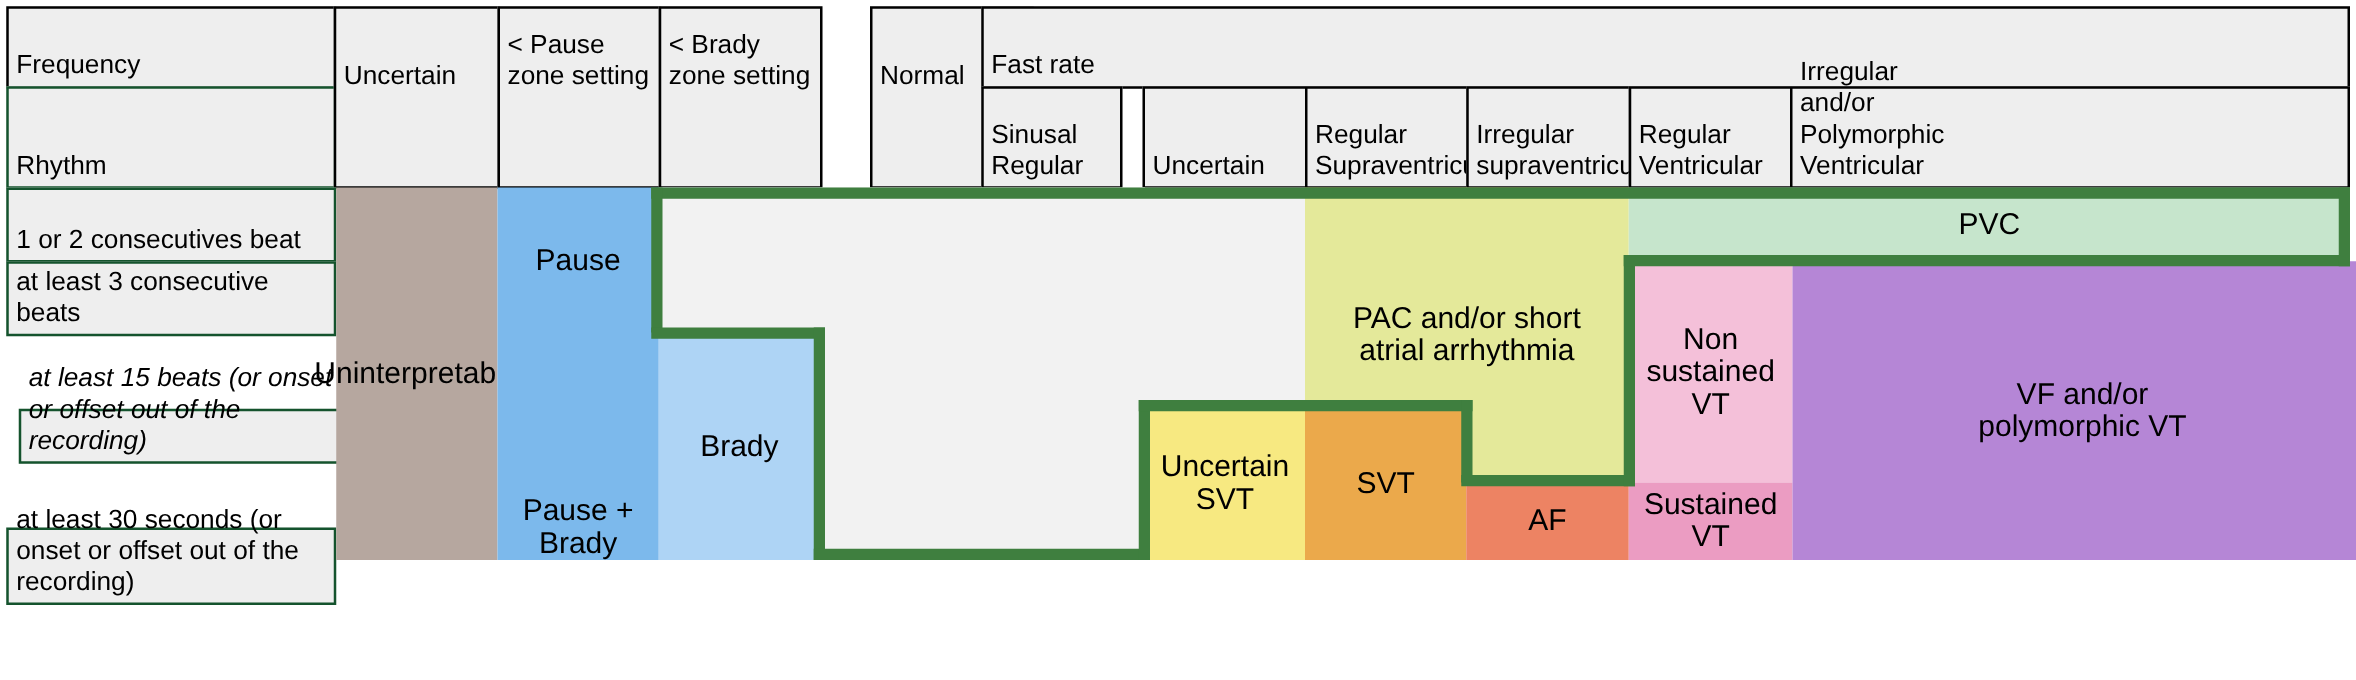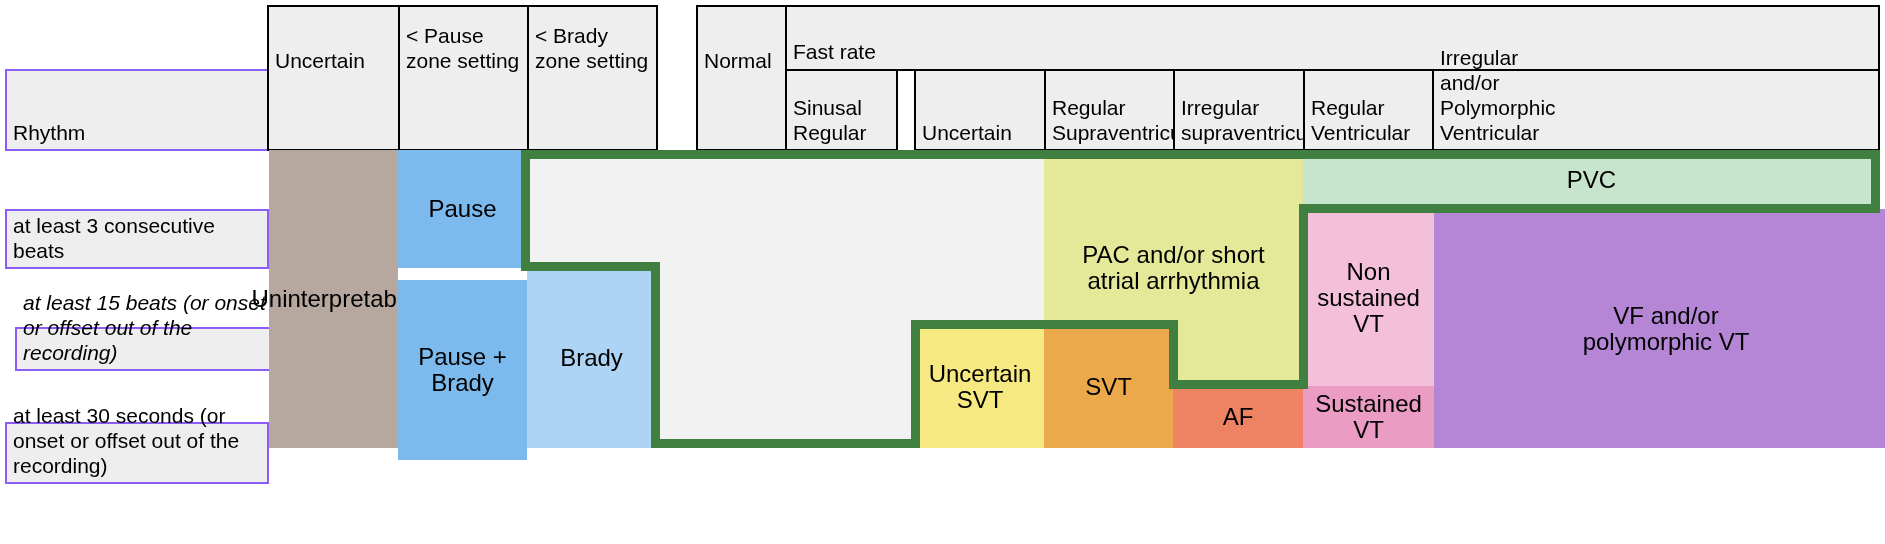--- a/index.html
+++ b/index.html
@@ -6,34 +6,37 @@
   body{font-family:"Liberation Sans",sans-serif;}
   #root{position:relative;width:1885px;height:544px;overflow:hidden;background:#fff;}
 
   
   .cell{position:absolute;box-sizing:border-box;}
 
   .hdr{background:#eeeeee;border:2px solid #000;display:flex;align-items:flex-end;}
   .hdr .tx{padding:0 6px 4px 6px;font-size:21px;line-height:25px;color:#000;}
   .hdr.top .tx{padding-bottom:5px;}
 
-  .rowlbl{background:#eeeeee;border:2px solid #8b5cf6;display:flex;align-items:flex-end;}
+  .rowlbl{background:#eeeeee;border:2px solid #14532d;display:flex;align-items:flex-end;}
   .rowlbl .tx{padding:0 6px 4px 6px;font-size:21px;line-height:25px;color:#000;}
 
   .blk{display:flex;align-items:center;justify-content:center;text-align:center;}
   .blk .tx{font-size:24px;line-height:26px;color:#000;padding:0 6px;}
 
   .greenline{position:absolute;background:#3f7f3f;}
   .empty-white{background:#f2f2f2;}
 </style>
 </head>
 <body>
 
 <div id="root">
 
+  <div class="cell hdr top" style="left:5px;top:5px;width:264px;height:66px;">
+    <span class="tx">Frequency</span>
+  </div>
 
   <div class="cell rowlbl" style="left:5px;top:69px;width:264px;height:82px;">
     <span class="tx">Rhythm</span>
   </div>
 
   <div class="cell hdr" style="left:267px;top:5px;width:133px;height:146px;align-items:flex-start;">
     <span class="tx" style="padding-top:41px;">Uncertain</span>
   </div>
 
   <div class="cell hdr" style="left:398px;top:5px;width:131px;height:146px;align-items:flex-start;">
@@ -64,39 +67,42 @@
   <div class="cell hdr" style="left:1173px;top:69px;width:132px;height:82px;">
     <span class="tx">Irregular supraventricular</span>
   </div>
   <div class="cell hdr" style="left:1303px;top:69px;width:131px;height:82px;align-items:flex-end;">
     <span class="tx">Regular Ventricular</span>
   </div>
   <div class="cell hdr" style="left:1432px;top:69px;width:448px;height:82px;">
     <span class="tx" style="max-width:120px;">Irregular and/or Polymorphic Ventricular</span>
   </div>
 
+  <div class="cell rowlbl" style="left:5px;top:150px;width:264px;height:60px;">
+    <span class="tx">1 or 2 consecutives beat</span>
+  </div>
   <div class="cell rowlbl" style="left:5px;top:209px;width:264px;height:60px;">
     <span class="tx">at least 3 consecutive beats</span>
   </div>
   <div class="cell rowlbl" style="left:15px;top:327px;width:264px;height:44px;font-style:italic;">
     <span class="tx">at least 15 beats (or onset or offset out of the recording)</span>
   </div>
   <div class="cell rowlbl" style="left:5px;top:386px;width:264px;height:62px;margin-top:36px;">
     <span class="tx">at least 30 seconds (or onset or offset out of the recording)</span>
   </div>
 
   <div class="cell blk" style="left:269px;top:150px;width:129px;height:298px;background:#b6a79f;">
     <span class="tx">Uninterpretable</span>
   </div>
 
   <div class="cell blk" style="left:398px;top:150px;width:129px;height:118px;background:#7cb9ec;">
     <span class="tx">Pause</span>
   </div>
 
-  <div class="cell blk" style="left: 398px; top: 280px; width: 129px; height: 180px; background: rgb(124, 185, 236);">
+  <div class="cell blk" style="left: 398px; top: 268px; width: 129px; height: 180px; background: rgb(124, 185, 236); align-items: flex-end;">
     <span class="tx">Pause + Brady</span>
   </div>
 
   <div class="cell blk" style="left:527px;top:268px;width:129px;height:180px;background:#aed4f5;">
     <span class="tx">Brady</span>
   </div>
 
   <div class="cell blk" style="left:527px;top:150px;width:129px;height:118px;background:#cfe4f7;"></div>
 
   <div class="cell empty-white" style="left:527px;top:150px;width:0px;height:0px;"></div>

